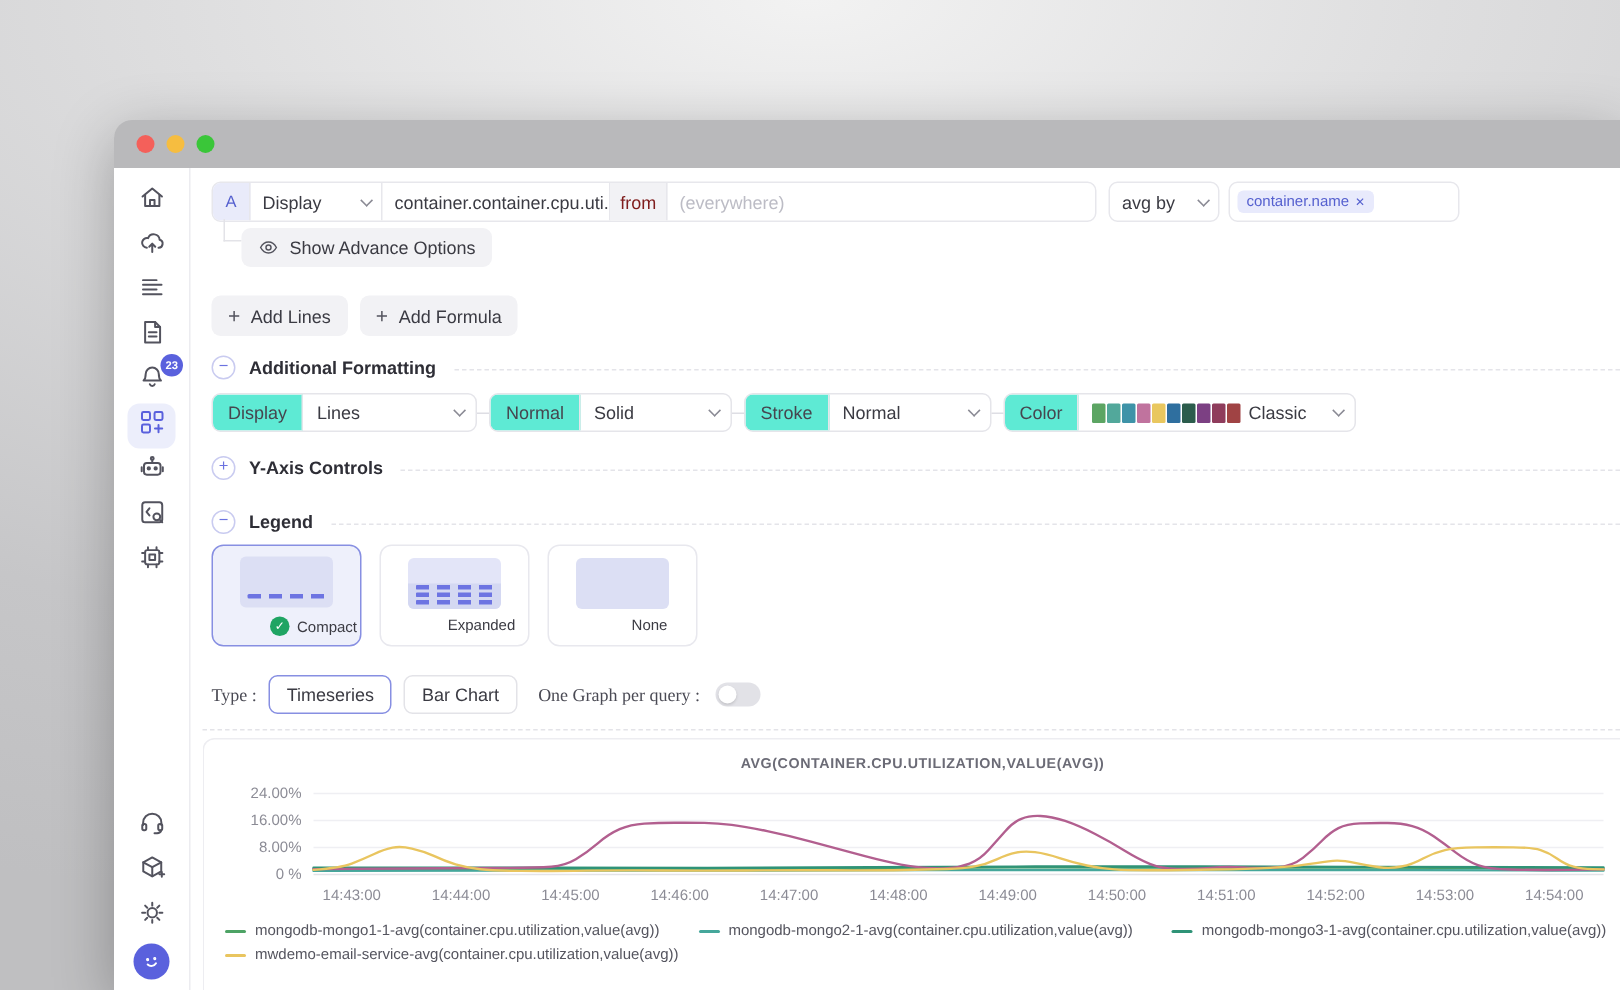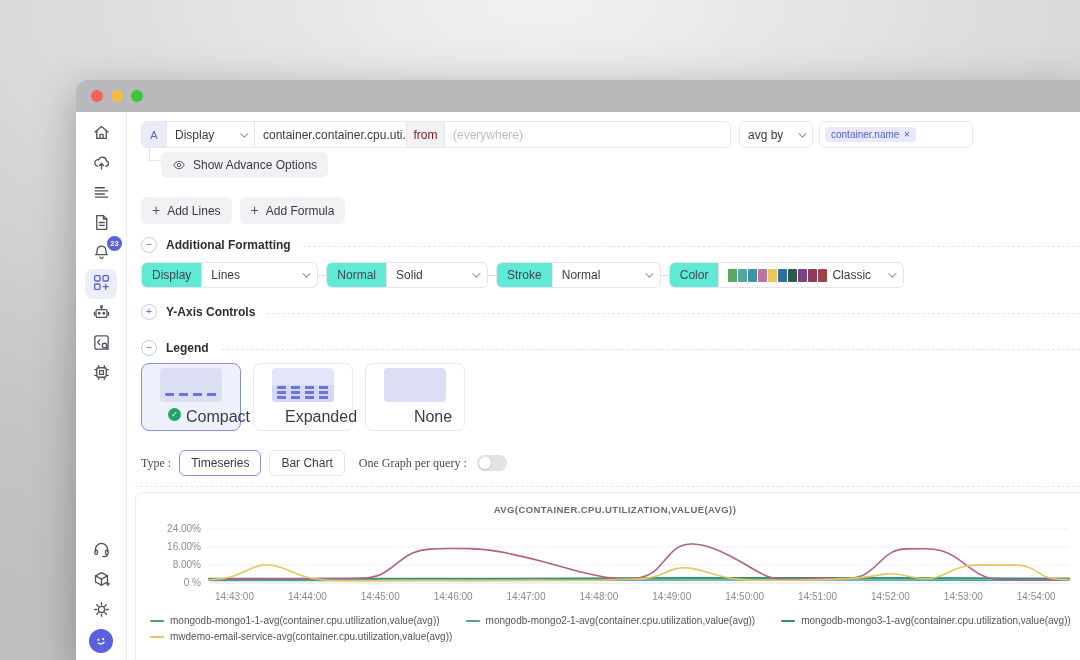--- a/index.html
+++ b/index.html
@@ -68,21 +68,21 @@
   .ctl-conn { width:8px; border-top:1px solid #dedee4; }
   .swatch { width:9px; height:13px; display:inline-block; margin-right:1px; border-radius:1px; }
   .palette { display:inline-flex; align-items:center; margin-right:4px; }
 
   
   .legend-cards { display:flex; gap:12px; margin-top:7px; }
   .lcard { width:100px; height:68px; border:1px solid #e8e8ee; border-radius:8px; background:#fff; display:flex; flex-direction:column; align-items:center; justify-content:center; gap:6px; cursor:pointer; }
   .lcard.selected { border:1px solid #878fe2; background:#eef0fb; }
   .thumb { width:62px; height:34px; border-radius:4px; background:#dcdff4; position:relative; overflow:hidden; }
   .dashrow { position:absolute; left:5px; right:5px; height:3px; background:repeating-linear-gradient(90deg,#6d74e2 0 9px,transparent 9px 14px); border-radius:1px; }
-  .lcard-label { display:flex; align-items:flex-start; gap:5px; font-size:16px; color:#3b3b43;padding-left:36px; }
+  .lcard-label { display:flex; align-items:flex-end; gap:5px; font-size:10px; color:#3b3b43;padding-left:36px; }
   .check { width:13px; height:13px; border-radius:50%; background:#1fa463; color:#fff; font-size:8px; line-height:13px; text-align:center; }
   .check::before { content:"✓"; }
 
   
   .type-row { display:flex; align-items:center; gap:8px; margin-top:19px; }
   .type-label { color:#4a4a54;font-family:Liberation Serif, serif; }
   .pill-btn { background:#fff; border:1px solid #e3e3e8; border-radius:6px; padding:5px 11px; font-size:12px; color:#3b3b43; cursor:pointer; font-family:inherit; }
   .pill-btn.selected { border:1px solid #878fe2; }
   .toggle { width:30px; height:16px; border-radius:9px; background:#e2e2e7; position:relative; cursor:pointer; margin-left:2px; }
   .knob { position:absolute; top:2px; left:2px; width:12px; height:12px; border-radius:50%; background:#fff; box-shadow:0 1px 2px rgba(0,0,0,.15); }

